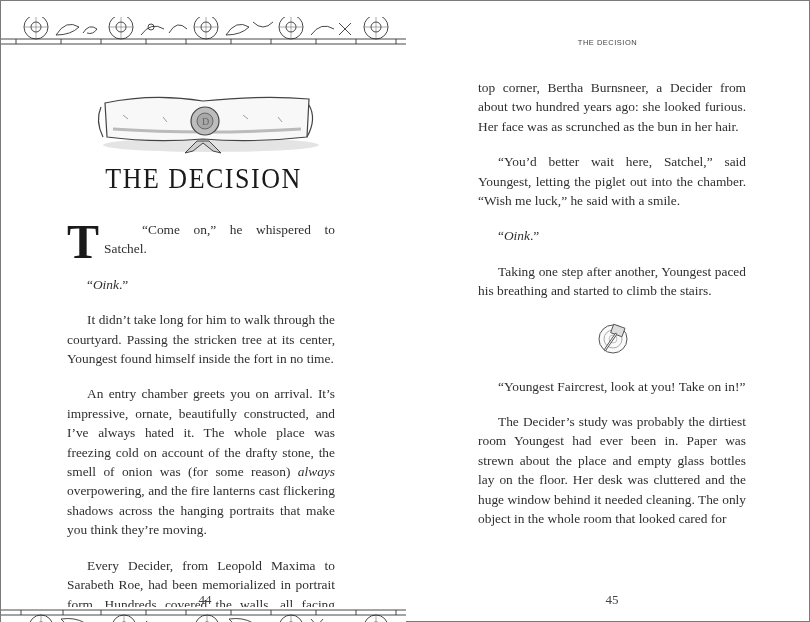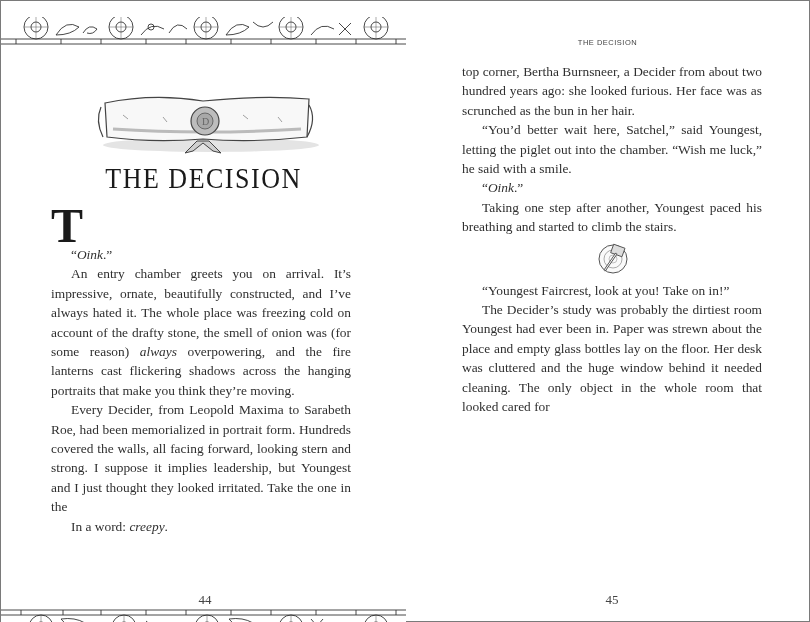--- a/index.html
+++ b/index.html
@@ -12,21 +12,21 @@
   .border-band { position:absolute; left:0; width:405px; height:30px; background:#fff; overflow:hidden; }
   .border-top { top:0; }
   .border-bottom { top:590px; height:30px; }
   .border-band svg { display:block; }
 
   .scroll-illus { position:absolute; left:92px; top:68px; width:228px; height:72px; }
   .chapter-title { position:absolute; left:0; width:405px; top:147px; text-align:center; font-family:"Liberation Serif", serif; font-size:26px; letter-spacing:1.5px; color:#1a1a1a; transform:scaleY(1.1); }
 
   .text-block { position:absolute; font-family:"Liberation Serif", serif; font-size:13.4px; line-height:19.4px; color:#2f2f2f; text-align:justify; }
   .left-text { left:50px; top:187px; width:300px; }
-  .text-block p { margin:0; text-indent:20px; }
+  .text-block p { margin:16px; text-indent:20px; }
   .text-block p.noindent { text-indent:0; }
   .text-block em { font-style:italic; }
   .dropcap { float:left; font-family:"Liberation Serif", serif; font-size:48px; line-height:38px; margin:3px 5px 0 0; color:#1a1a1a; font-weight:bold; }
   .first-line { text-indent:0 !important; }
   .indent2 { text-indent:38px !important; }
 
   .running-head { position:absolute; top:21px; left:0; width:403px; text-align:center; font-family:"Liberation Sans", sans-serif; font-size:7.5px; letter-spacing:0.5px; color:#444; }
   .page-number { position:absolute; top:575px; font-family:"Liberation Serif", serif; font-size:13px; color:#444; width:40px; text-align:center; }
   .pn-left { left:184px; }
   .pn-right { left:186px; }
@@ -99,21 +99,23 @@
       <path d="M104 56 L92 68 L100 66 L110 58 L120 66 L128 68 L116 56 Z" fill="#cfcfcf" stroke="#444" stroke-width="1"></path>
       <circle cx="112" cy="36" r="14" fill="#bdbdbd" stroke="#444" stroke-width="1.2"></circle>
       <circle cx="112" cy="36" r="8" fill="#a8a8a8" stroke="#555" stroke-width="0.8"></circle>
       <text x="109" y="40" font-size="10" fill="#666" font-family="Liberation Serif, serif">D</text>
     </svg>
 
     <div class="chapter-title">THE DECISION</div>
 
     <div class="text-block left-text">
       <p class="first-line"><span class="dropcap">T</span></p>
+      <p class="indent2"><span>“Come on,” he whispered to Satchel.</span></p>
       <p style="clear:both"><span>“</span><em>Oink</em><span>.”</span></p>
+      <p><span>It didn’t take long for him to walk through the courtyard. Passing the stricken tree at its center, Youngest found himself inside the fort in no time.</span></p>
       <p><span>An entry chamber greets you on arrival. It’s impressive, ornate, beautifully constructed, and I’ve always hated it. The whole place was freezing cold on account of the drafty stone, the smell of onion was (for some reason) </span><em>always</em><span> overpowering, and the fire lanterns cast flickering shadows across the hanging portraits that make you think they’re moving.</span></p>
       <p><span>Every Decider, from Leopold Maxima to Sarabeth Roe, had been memorialized in portrait form. Hundreds covered the walls, all facing forward, looking stern and strong. I suppose it implies leadership, but Youngest and I just thought they looked irritated. Take the one in the</span></p>
       <p><span>In a word: </span><em>creepy</em><span>.</span></p>
     </div>
 
     <div class="page-number pn-left">44</div>
 
     <div class="border-band border-bottom">
       <svg width="405" height="30" viewBox="0 0 405 30">
         <g fill="none" stroke="#333" stroke-width="0.9">

